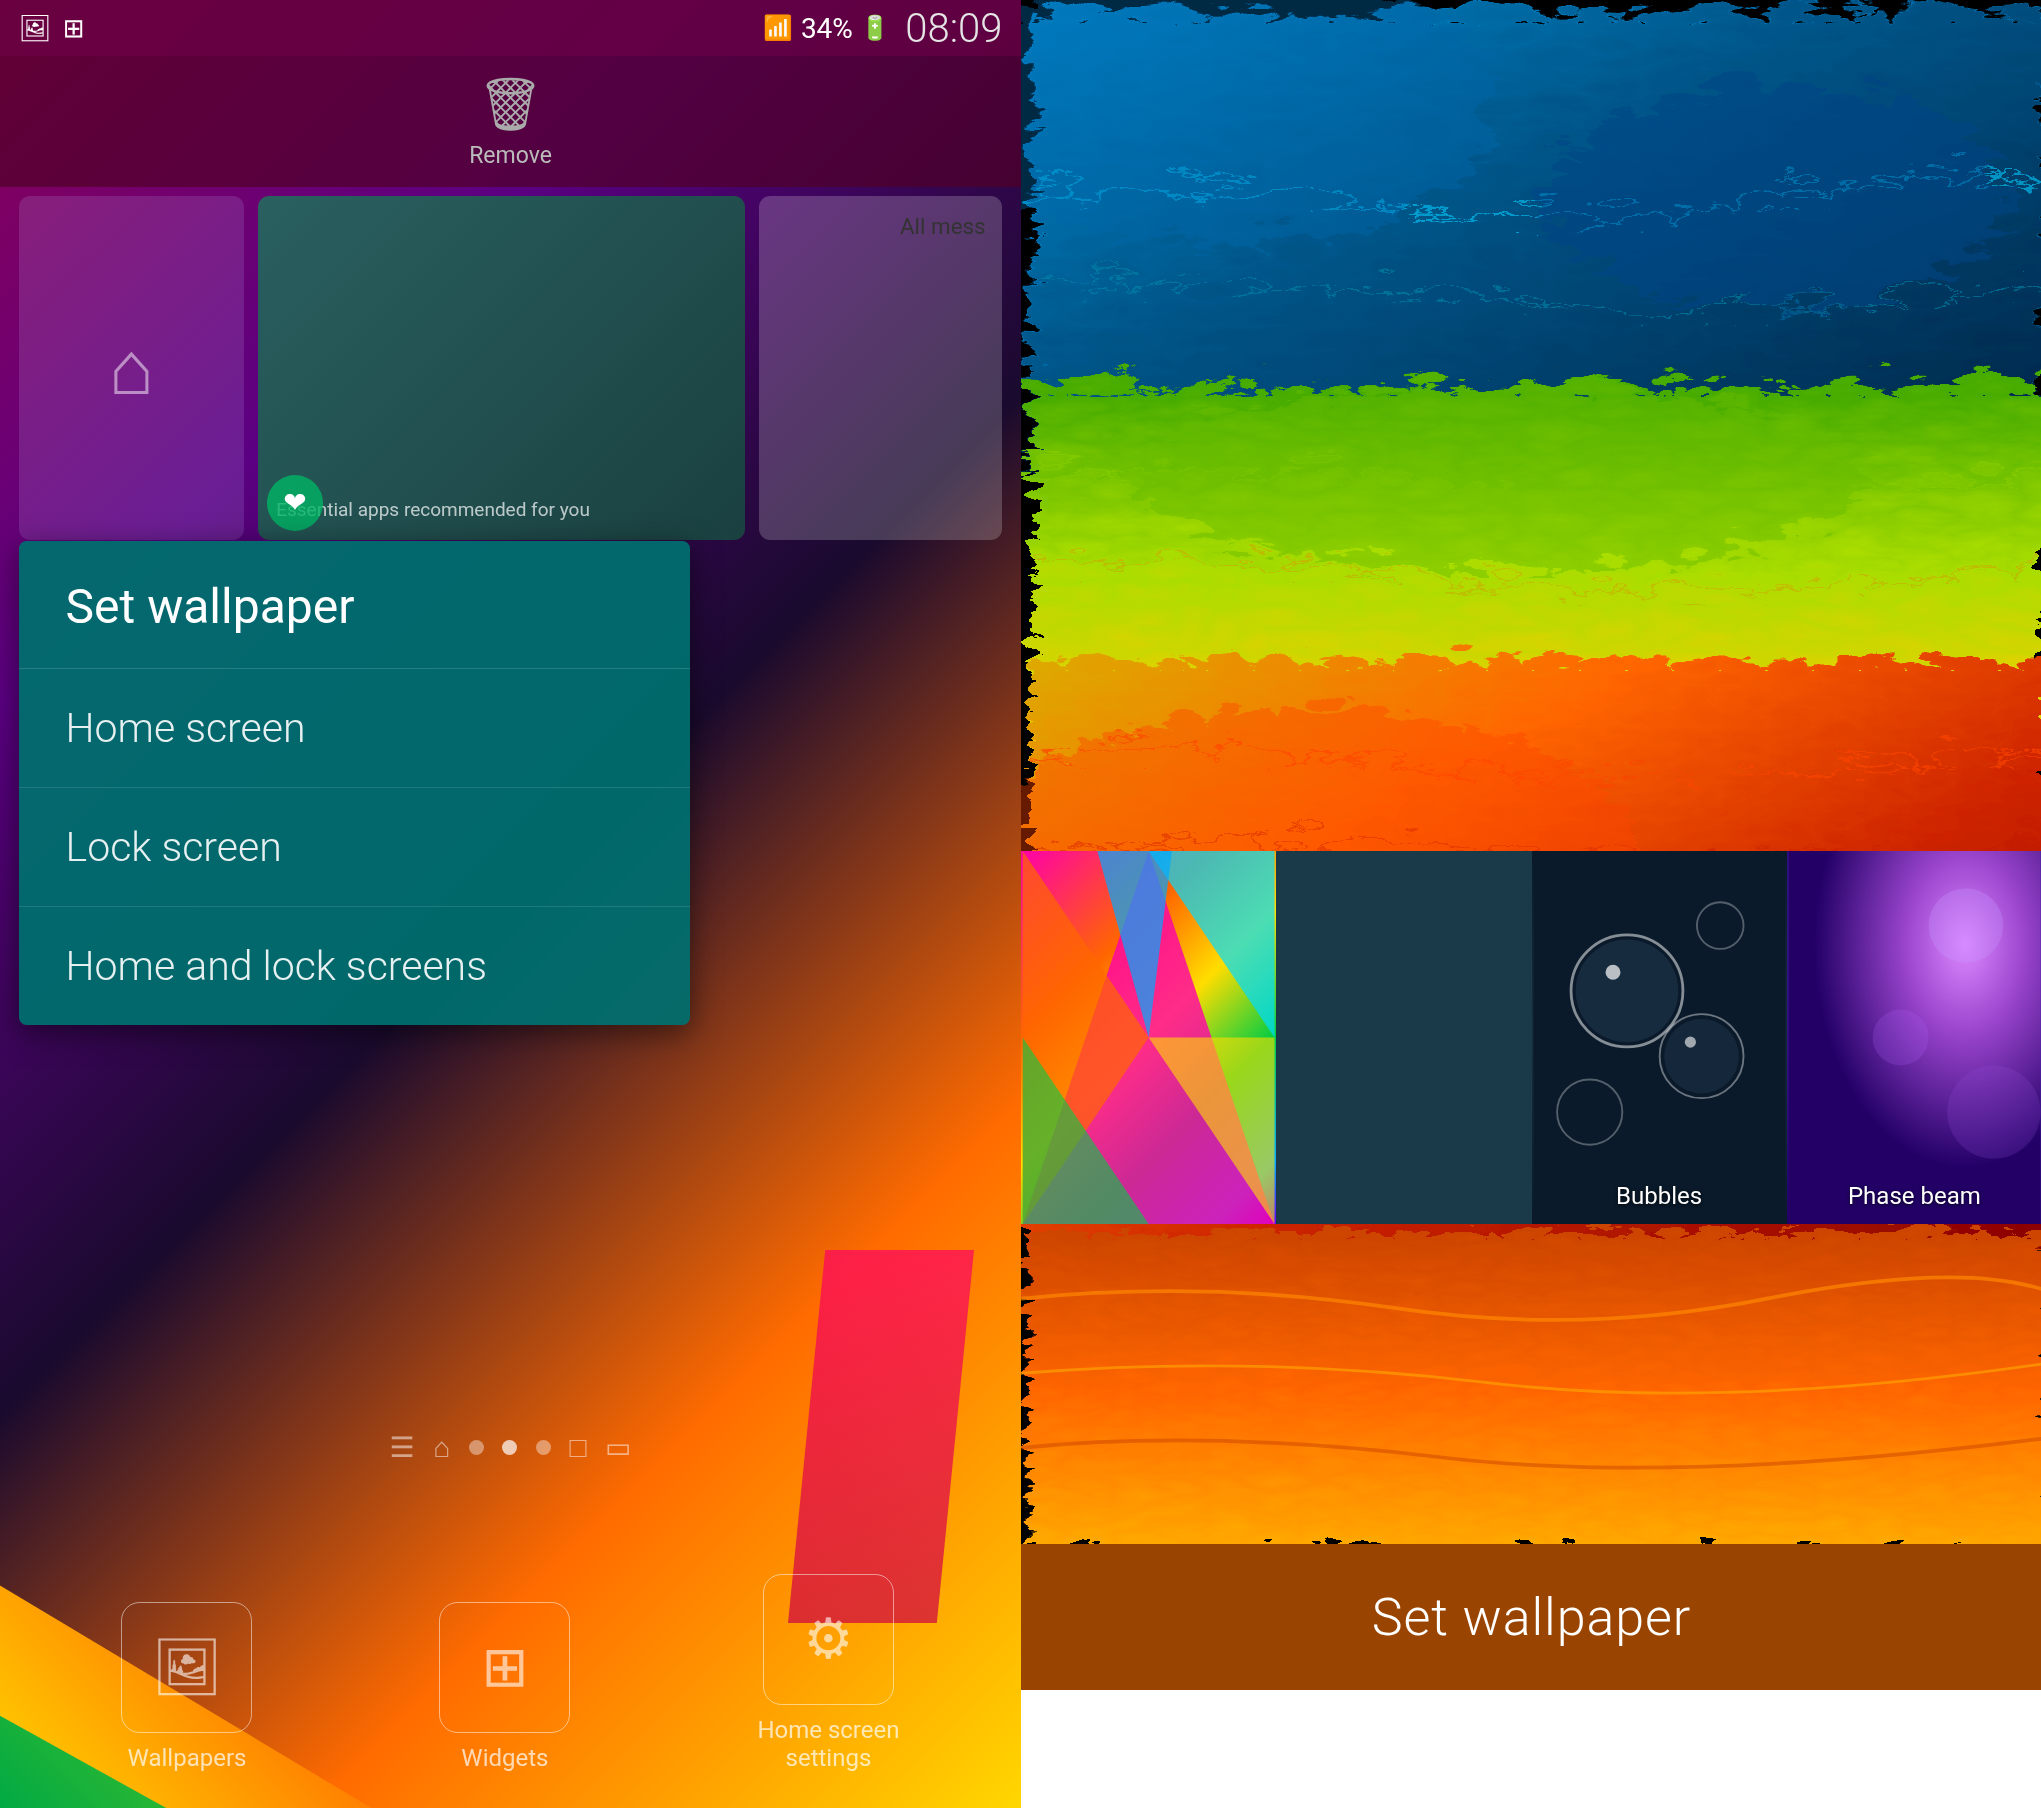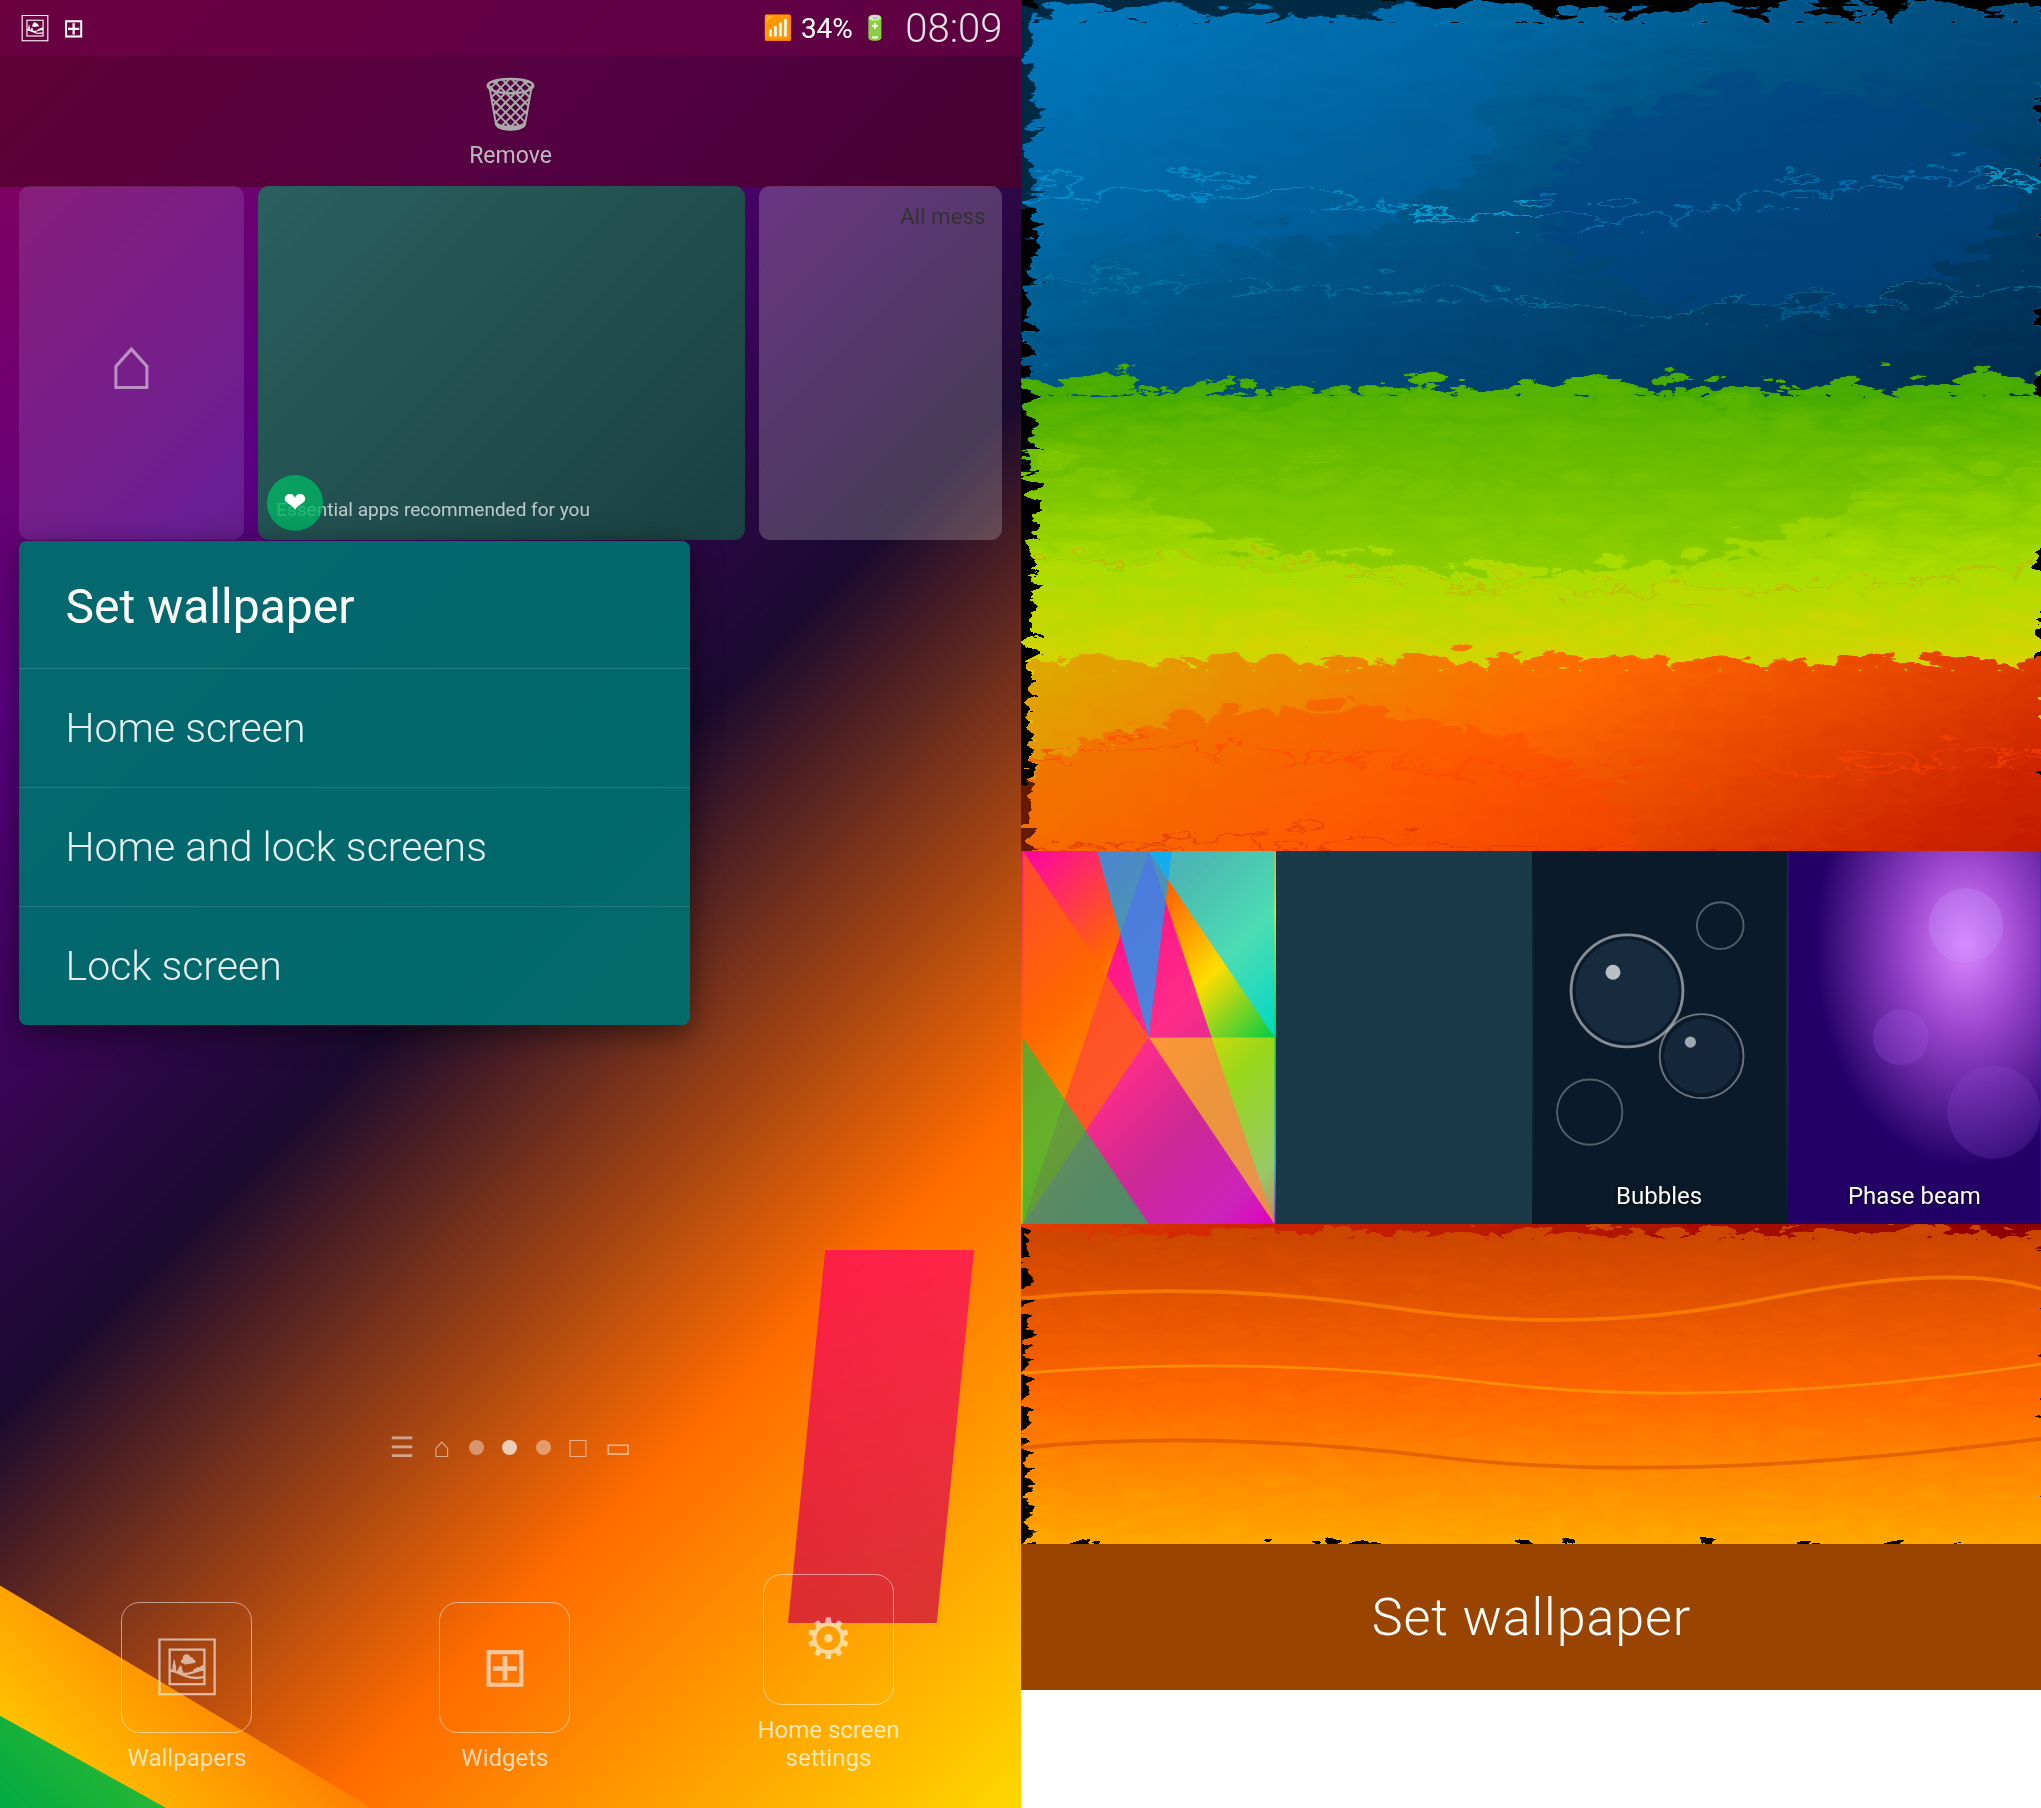--- a/index.html
+++ b/index.html
@@ -111,20 +111,21 @@
       display: flex;
       gap: 14px;
       z-index: 10;
     }
     .card {
       flex: 1;
       background: rgba(255,255,255,0.1);
       border-radius: 11.2px;
       overflow: hidden;
       position: relative;
+      margin-top: 10px;
     }
     .card-home {
       background: rgba(200,200,255,0.15);
       display: flex;
       align-items: center;
       justify-content: center;
     }
     .home-icon-card {
       font-size: 75px;
       color: rgba(255,255,255,0.5);
@@ -381,24 +382,24 @@
   </div>
 
   <div class="wallpaper-menu">
     <div class="menu-header">
       <span class="menu-header-text">Set wallpaper</span>
     </div>
     <div class="menu-item">
       <span class="menu-item-text">Home screen</span>
     </div>
     <div class="menu-item">
+      <span class="menu-item-text">Lock screen</span>
+    </div>
+    <div class="menu-item">
       <span class="menu-item-text">Home and lock screens</span>
-    </div>
-    <div class="menu-item">
-      <span class="menu-item-text">Lock screen</span>
     </div>
   </div>
 
   <div class="bottom-nav">
     <span class="nav-bar-icon">☰</span>
     <span class="nav-bar-icon">⌂</span>
     <div class="nav-dot"></div>
     <div class="nav-dot" style="background:rgba(255,255,255,0.7);"></div>
     <div class="nav-dot"></div>
     <span class="nav-bar-icon">□</span>

